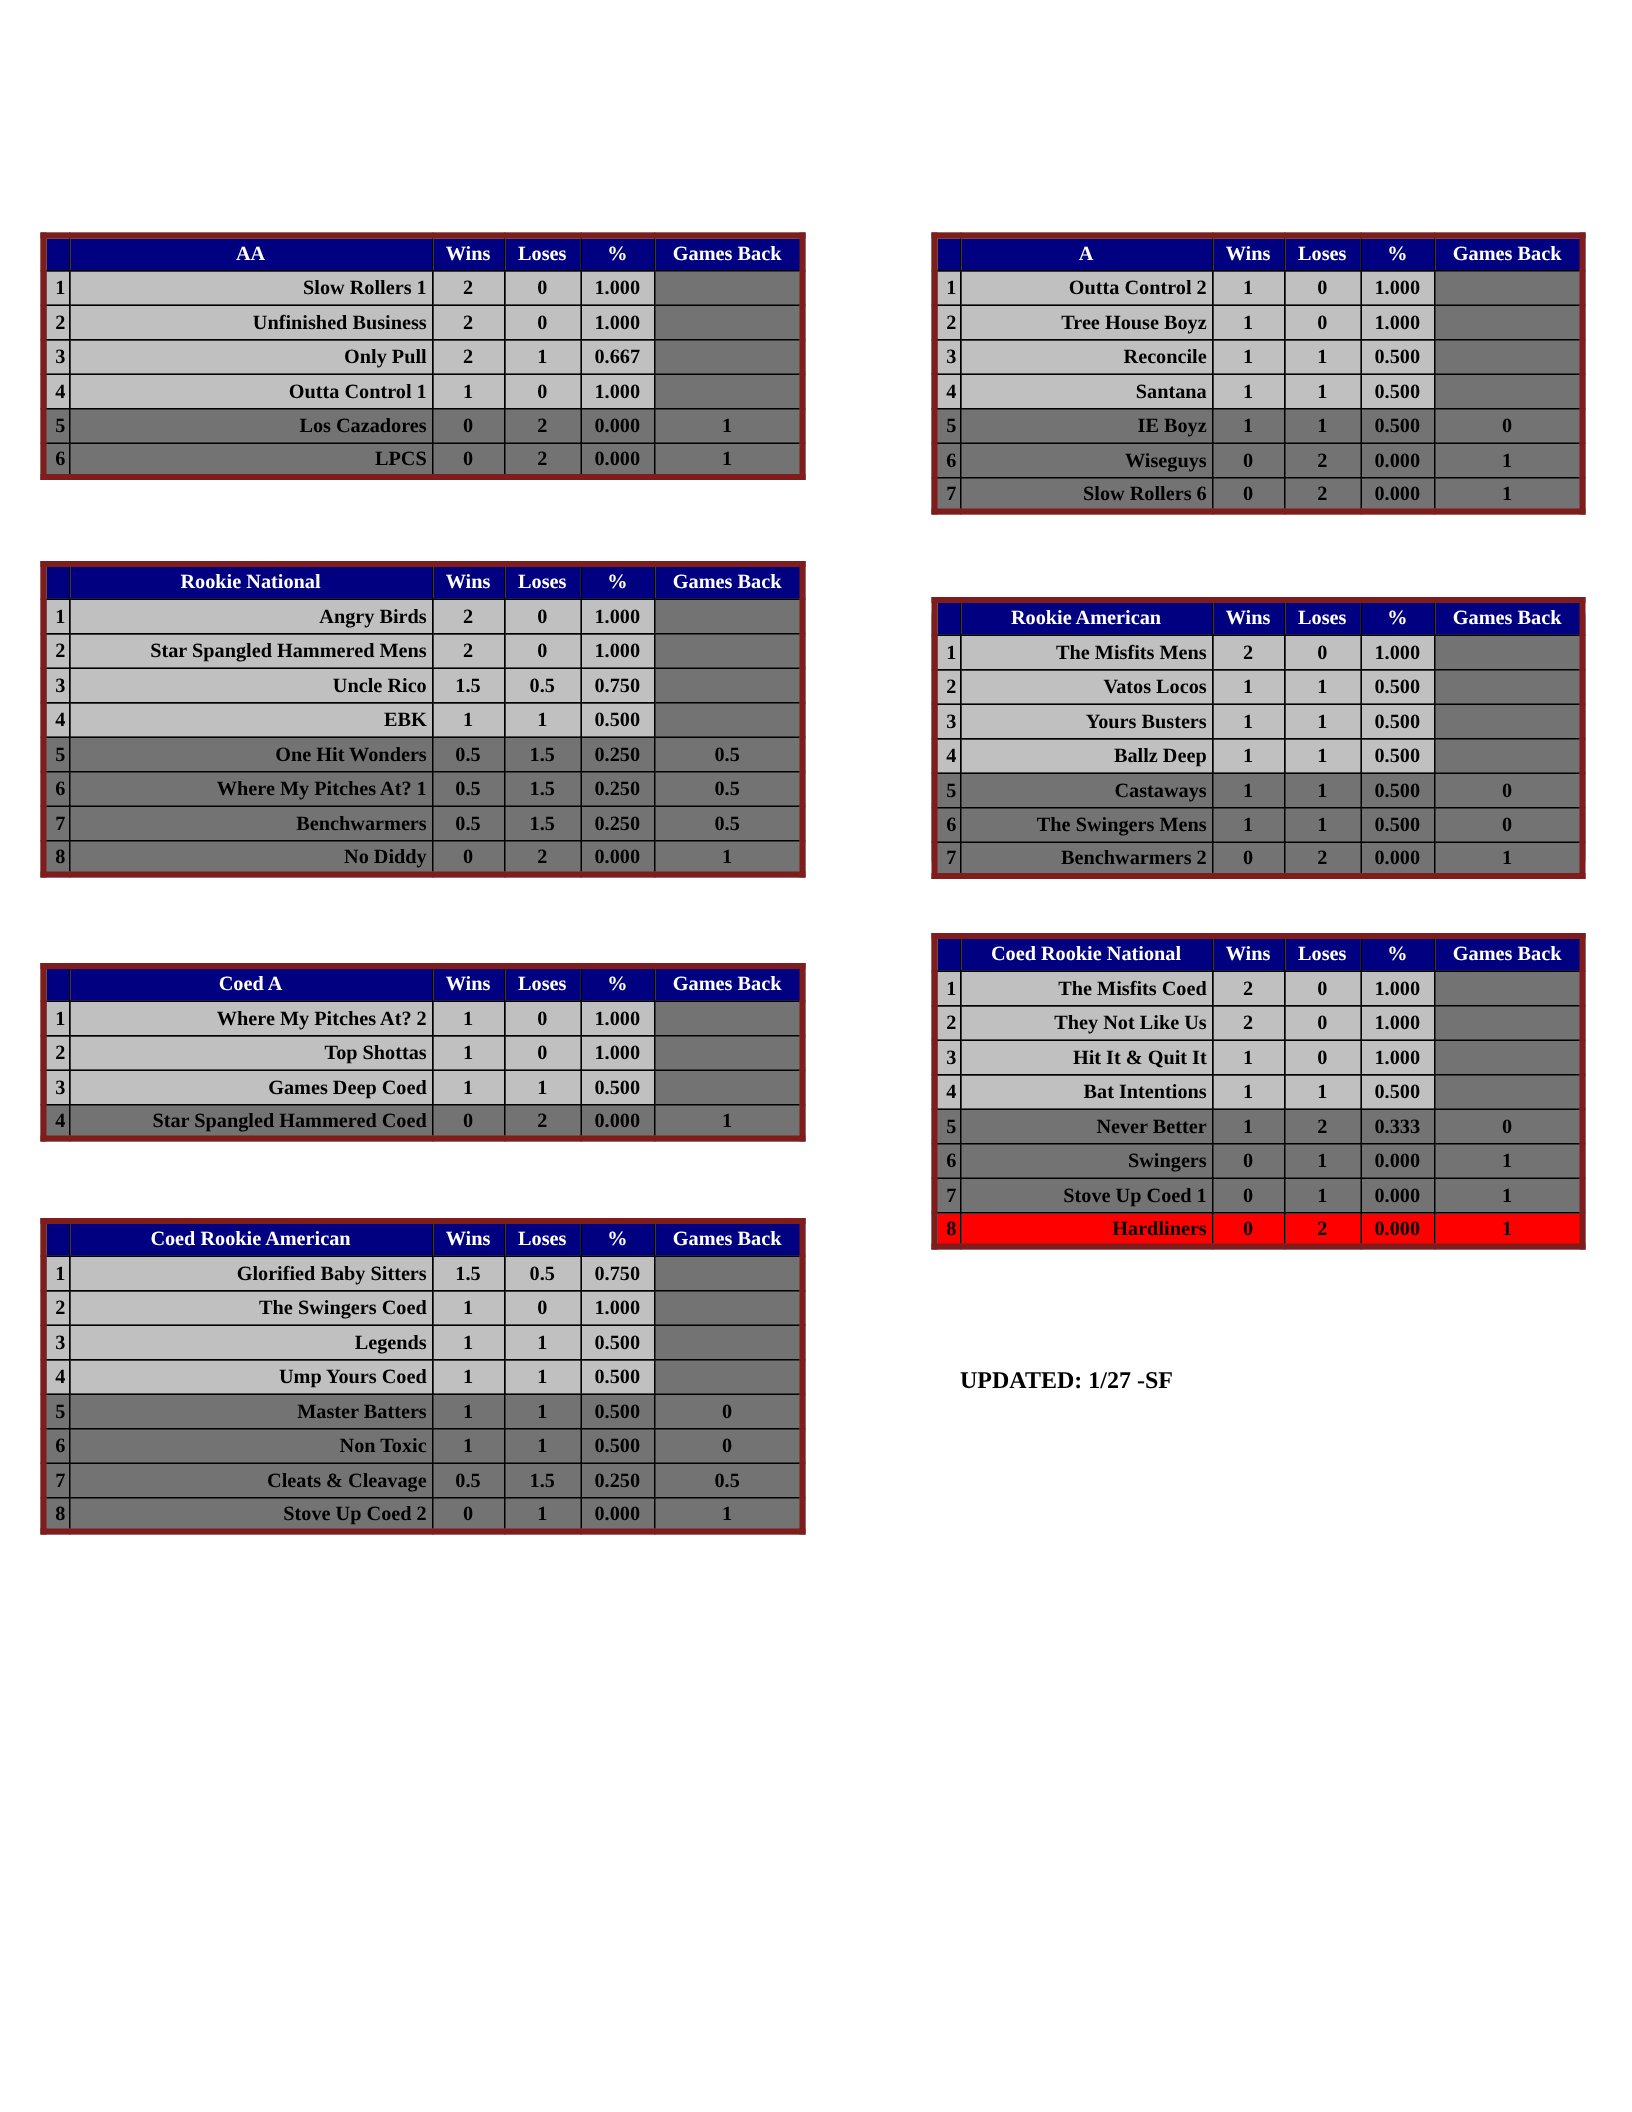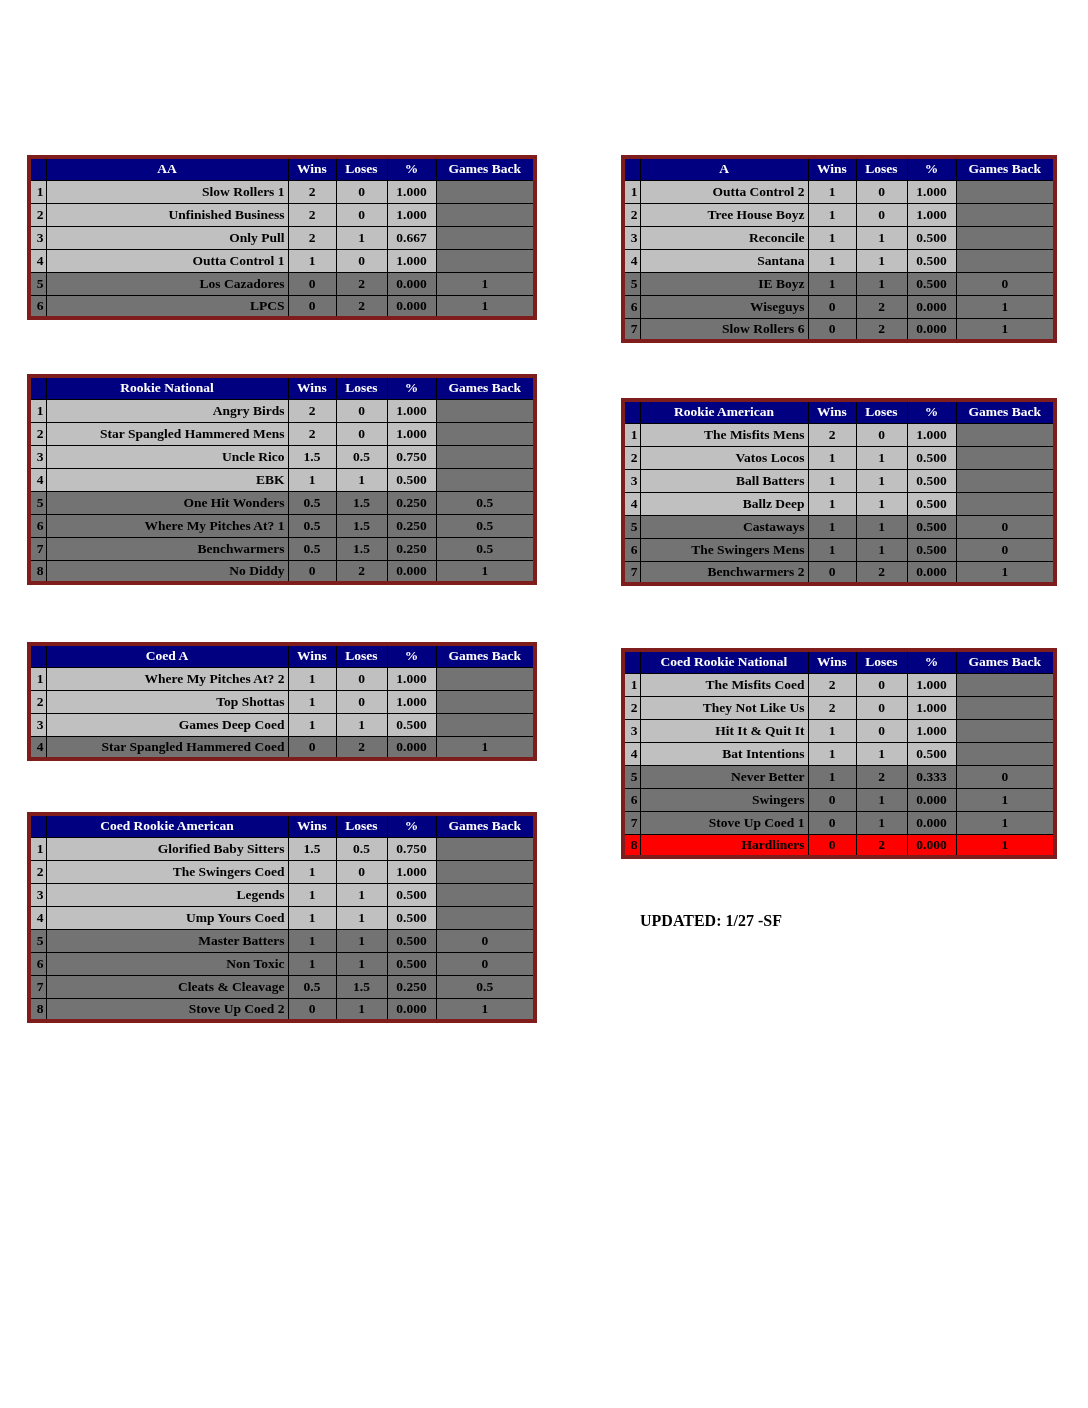--- a/index.html
+++ b/index.html
@@ -335,21 +335,21 @@
         <tr class="gray">
           <td class="rank shaded">2</td>
           <td class="name shaded">Vatos Locos</td>
           <td class="num shaded">1</td>
           <td class="num shaded">1</td>
           <td class="num shaded">0.500</td>
           <td class="num"></td>
         </tr>
         <tr class="gray">
           <td class="rank shaded">3</td>
-          <td class="name shaded">Ball Batters</td>
+          <td class="name shaded">Yours Busters</td>
           <td class="num shaded">1</td>
           <td class="num shaded">1</td>
           <td class="num shaded">0.500</td>
           <td class="num"></td>
         </tr>
         <tr class="gray">
           <td class="rank shaded">4</td>
           <td class="name shaded">Ballz Deep</td>
           <td class="num shaded">1</td>
           <td class="num shaded">1</td>
@@ -431,21 +431,21 @@
           <td class="rank shaded">4</td>
           <td class="name shaded">Star Spangled Hammered Coed</td>
           <td class="num shaded">0</td>
           <td class="num shaded">2</td>
           <td class="num shaded">0.000</td>
           <td class="num">1</td>
         </tr>
       </tbody>
     </table>
 
-  <table class="standings" style="left:621px; top:648px;padding-left:37px;">
+  <table class="standings" style="left:621px; top:622px;padding-left:37px;">
     <colgroup>
       <col style="width:17px">
         <col style="width:168px">
         <col style="width:48px">
       <col style="width:51px">
         <col style="width:49px">
         <col style="width:99px">
     </colgroup>
   <thead>
         <tr class="hdr">

